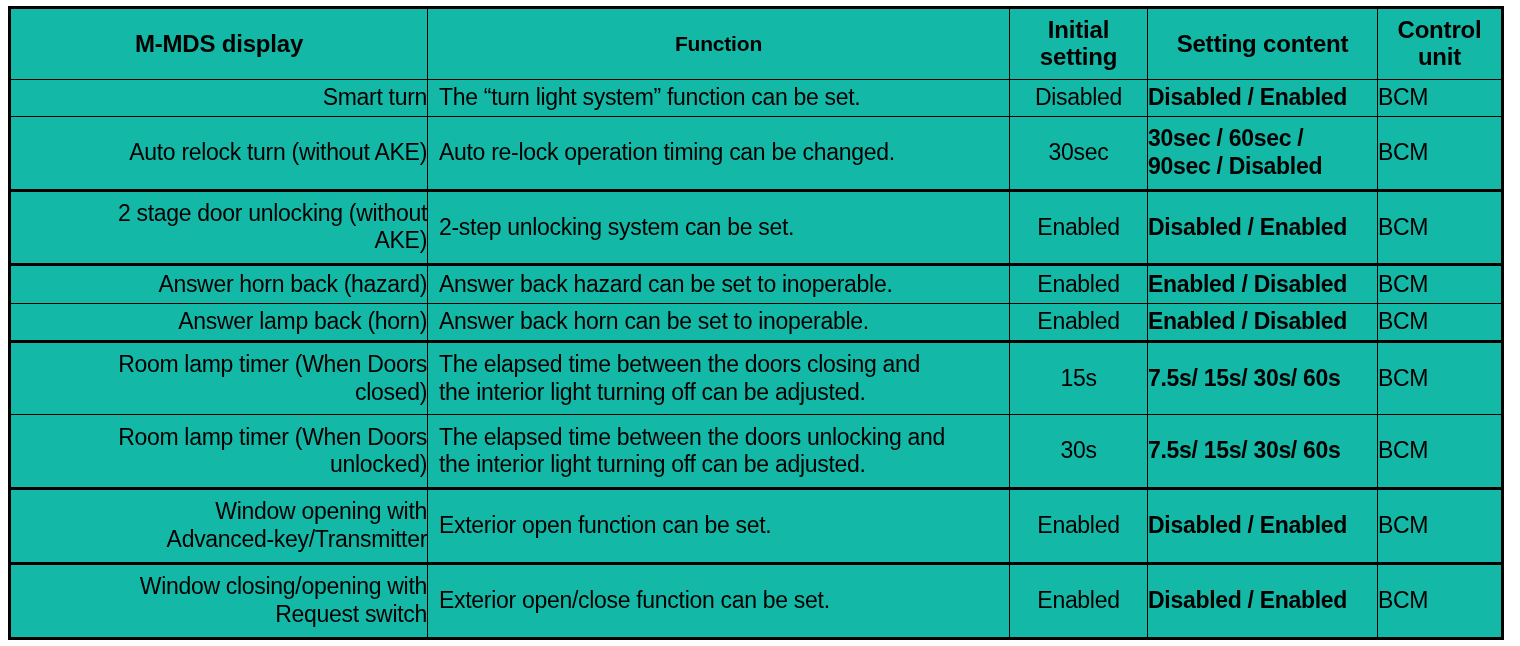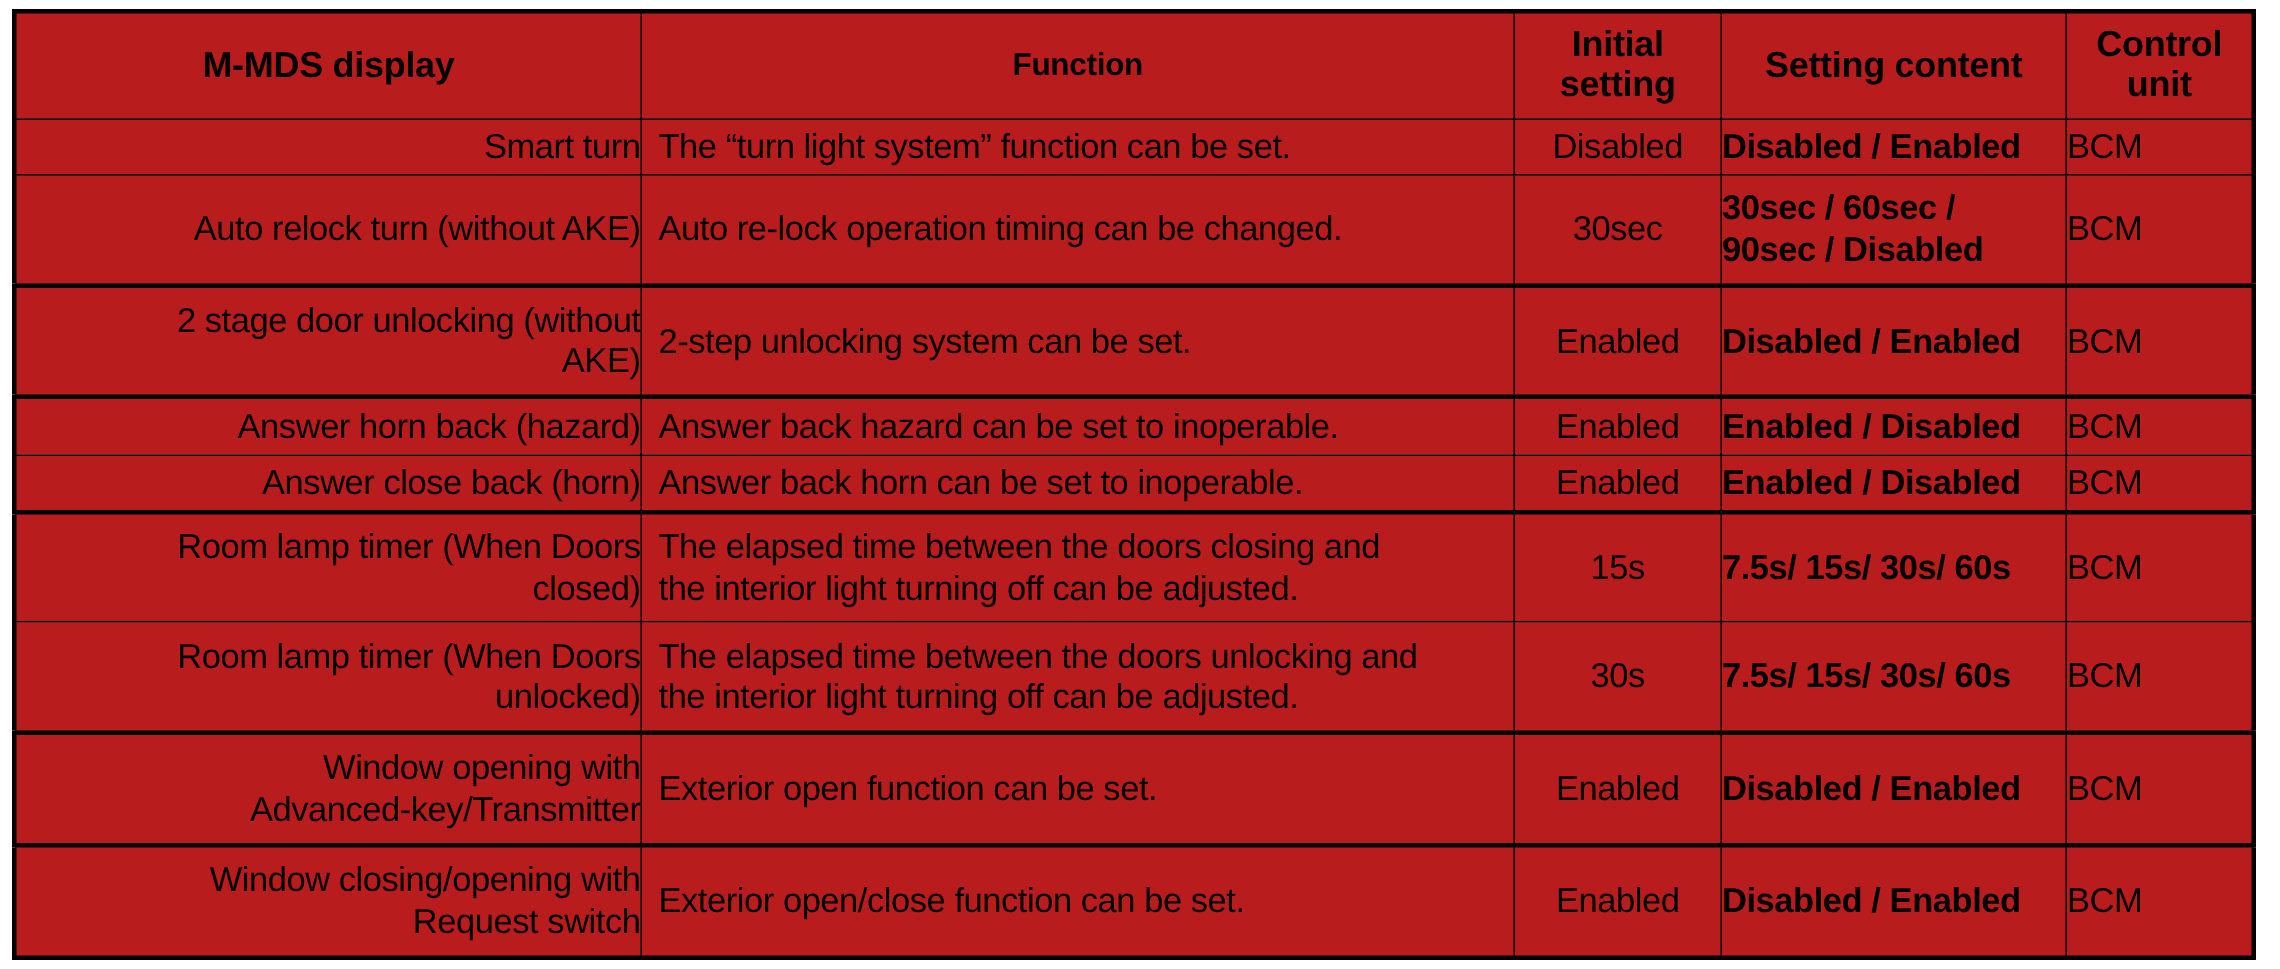--- a/index.html
+++ b/index.html
@@ -29,21 +29,21 @@
     width: 1496px;
     height: 634px;
     border: 3px solid #000000;
     background: #ffffff;
   }
   table.spec th,
   table.spec td {
     border: 1.5px solid #000000;
     padding: 0;
     vertical-align: middle;
-    background: #b91c1c;
+    background: #14b8a6;
   }
   
   col.c-display  { width: 418px; }
   col.c-function { width: 582px; }
   col.c-initial  { width: 138px; }
   col.c-content  { width: 230px; }
   col.c-unit     { width: 125px; }
 
   thead th {
     text-align: center;
@@ -122,21 +122,21 @@
         <td class="col-unit">BCM</td>
       </tr>
       <tr class="thick-top">
         <td class="col-display">Answer horn back (hazard)</td>
         <td class="col-function">Answer back hazard can be set to inoperable.</td>
         <td class="col-initial">Enabled</td>
         <td class="col-content">Enabled / Disabled</td>
         <td class="col-unit">BCM</td>
       </tr>
       <tr>
-        <td class="col-display">Answer close back (horn)</td>
+        <td class="col-display">Answer lamp back (horn)</td>
         <td class="col-function">Answer back horn can be set to inoperable.</td>
         <td class="col-initial">Enabled</td>
         <td class="col-content">Enabled / Disabled</td>
         <td class="col-unit">BCM</td>
       </tr>
       <tr class="thick-top">
         <td class="col-display" style="white-space: pre-line;">Room lamp timer (When Doors
 closed)</td>
         <td class="col-function" style="white-space: pre-line;">The elapsed time between the doors closing and
 the interior light turning off can be adjusted.</td>

